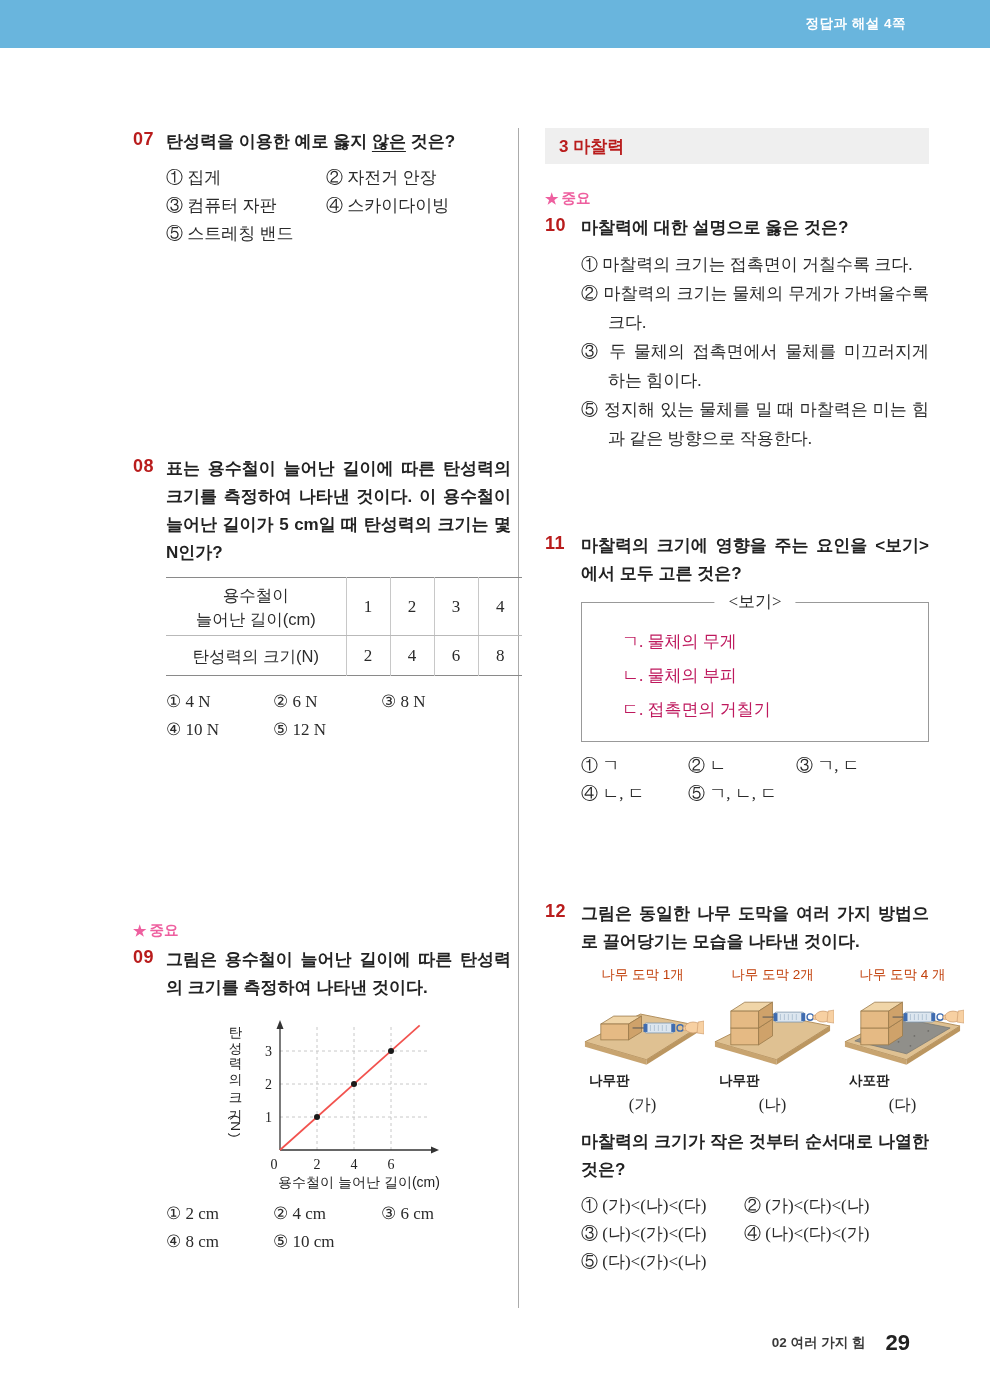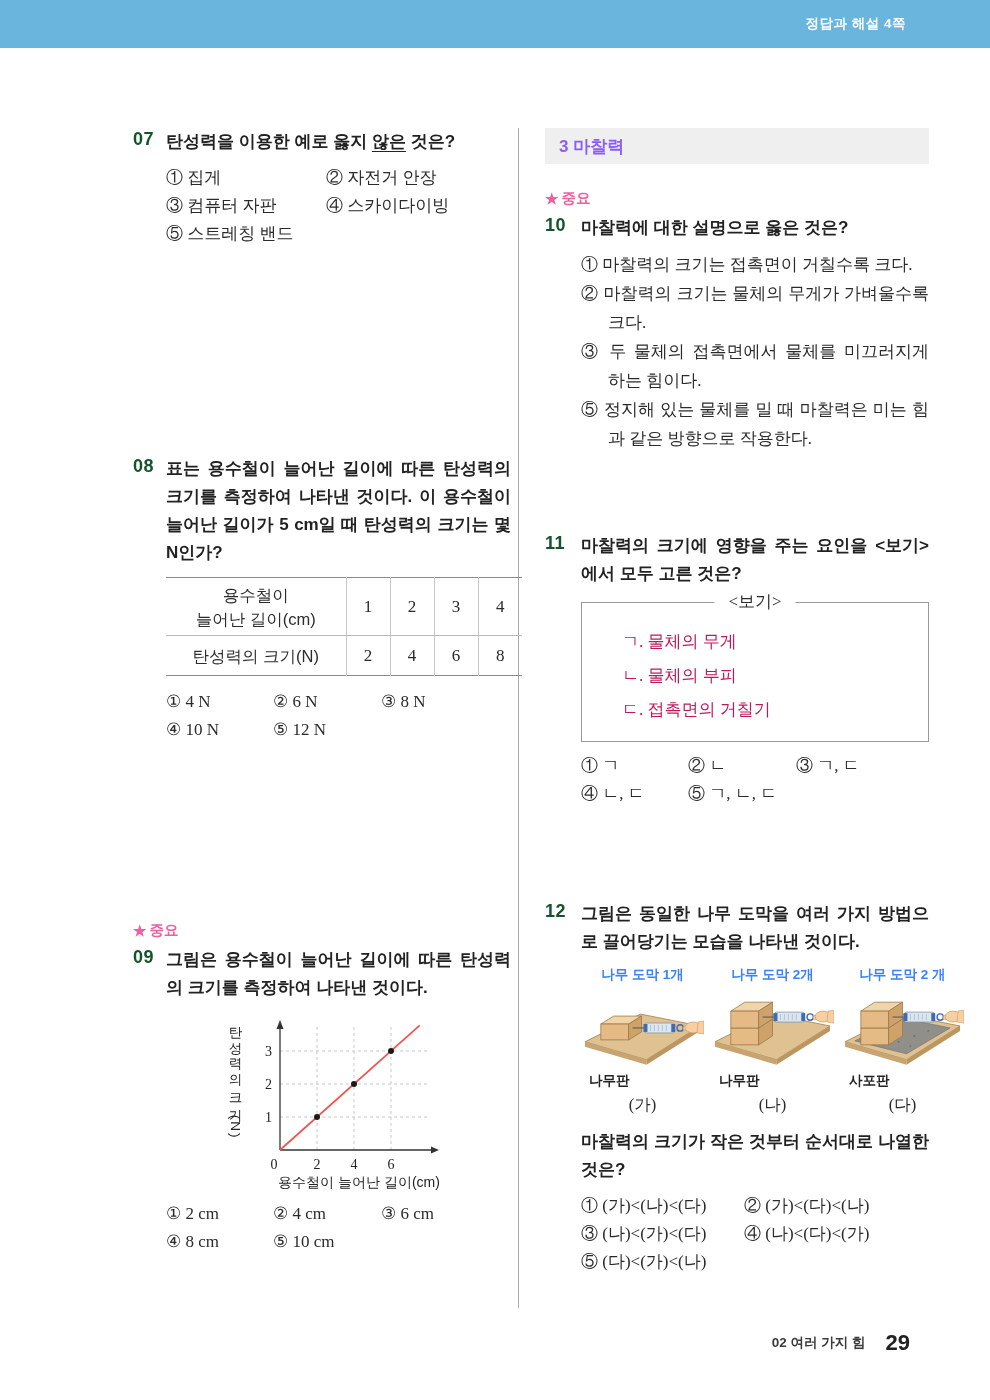--- a/index.html
+++ b/index.html
@@ -21,21 +21,21 @@
 
   
   .divider-v { position:absolute; left:518px; top:128px; width:1px; height:1180px; background:#ababab; }
 
   .col { position:absolute; top:128px; }
   .col-left  { left:133px; width:378px; }
   .col-right { left:545px; width:384px; }
 
   .q { position:relative; padding-left:33px; }
   .col-right .q { padding-left:36px; }
-  .qnum { position:absolute; left:0; top:1px; font-weight:bold; font-size:18px; color:#14532d; letter-spacing:0.5px; }
+  .qnum { position:absolute; left:0; top:1px; font-weight:bold; font-size:18px; color:#b91c1c; letter-spacing:0.5px; }
   .qtitle {
     font-weight:bold; font-size:17px; line-height:28px; color:#222;
     text-align:justify; word-break:break-all;
   }
   .u-line { text-decoration:underline; text-underline-offset:4px; }
 
   .opts { margin-top:8px; font-family:"Liberation Serif", serif; font-size:17px; line-height:28px; color:#2a2a2a; }
   .opt-grid2 { display:grid; grid-template-columns:160px 1fr; }
   .opt-grid3 { display:grid; grid-template-columns:107px 108px 1fr; }
   .opt-list .opt { padding-left:27px; text-indent:-27px; text-align:justify; word-break:break-all; line-height:29px; }
@@ -54,32 +54,32 @@
   .importance { display:flex; align-items:center; gap:3px; color:#ee5f9f; font-weight:bold; font-size:14.5px; height:20px; }
   .importance .star { font-size:15px; line-height:1; }
 
   
   .graph-wrap { display:flex; align-items:flex-start; margin:12px 0 0 60px; }
   .ylabel { writing-mode:vertical-rl; text-orientation:mixed; font-size:13.5px; letter-spacing:2px; color:#222; height:132px; margin-top:2px; }
   .xlabel { font-size:14px; color:#222; margin:-2px 0 0 88px; width:210px; text-align:center; }
 
   
   .section-box { background:#efefef; height:36px; display:flex; align-items:center; padding-left:14px; }
-  .section-label { font-weight:bold; font-size:17px; color:#8b5cf6;text-align:right; }
+  .section-label { font-weight:bold; font-size:17px; color:#b91c1c;text-align:right; }
 
   
   .bogi { position:relative; margin-top:14px; border:1px solid #999999; padding:22px 10px 14px 40px; }
   .bogi-title { position:absolute; top:-13px; left:50%; transform:translateX(-50%); background:#ffffff; padding:0 14px;
     font-family:"Liberation Serif", serif; font-size:17px; color:#2a2a2a; }
   .bogi-item { font-family:"Liberation Serif", serif; font-size:17px; line-height:34px; color:#be185d; }
 
   
   .figs { display:flex; gap:7px; margin-top:10px; }
   .fig { width:123px; }
-  .fig-top { font-size:13.5px; font-weight:bold; text-align:center; height:18px; color:#3b82f6; }
+  .fig-top { font-size:13.5px; font-weight:normal; text-align:center; height:18px; color:#c2410c; }
   .fig-surface { font-size:13.5px; font-weight:bold; text-align:left; padding-left:8px; height:16px; color:#222; }
   .fig-cap { font-family:"Liberation Serif", serif; font-size:16.5px; text-align:center; margin-top:6px; color:#2a2a2a; }
 
   
   .footer { position:absolute; top:1330px; right:80px; display:flex; align-items:center; gap:20px; }
   .footer-chapter { font-size:13.5px; font-weight:bold; color:#3a3a3a; }
   .footer-page { font-size:22px; font-weight:bold; color:#222; }
 
   .mt-q08 { margin-top:207px; }
   .mt-imp-left { margin-top:176px; }
@@ -291,21 +291,21 @@
             <circle cx="100" cy="33" r="3.2" fill="none" stroke="#3f6cb0" stroke-width="1.4"></circle>
             <rect x="103" y="31" width="7" height="4.5" rx="2" fill="#f7d0a2" stroke="#cf9f72" stroke-width="0.7"></rect>
             <ellipse cx="113" cy="32.5" rx="8" ry="5.5" fill="#f7d0a2" stroke="#cf9f72" stroke-width="0.8"></ellipse>
             <polygon points="118,27 124,26 124,39 117,38" fill="#f7d0a2" stroke="#cf9f72" stroke-width="0.7"></polygon>
           </svg>
           <div class="fig-surface">나무판</div>
           <div class="fig-cap">(나)</div>
         </div>
 
         <div class="fig">
-          <div class="fig-top">나무 도막 2 개</div>
+          <div class="fig-top">나무 도막 4 개</div>
           <svg width="123" height="84" viewBox="0 0 124 84">
             <polygon points="4,58 60,30 120,42 66,76" fill="#dfc192" stroke="#b2905e" stroke-width="1"></polygon>
             <polygon points="4,58 66,76 66,81 4,63" fill="#c8a470"></polygon>
             <polygon points="66,76 120,42 120,47 66,81" fill="#bb9660"></polygon>
             <polygon points="14,57 60,34 110,44 66,70" fill="#908f8a" stroke="#7b7a75" stroke-width="0.8"></polygon>
             <circle cx="30" cy="56" r="0.9" fill="#6e6d68"></circle>
             <circle cx="44" cy="50" r="0.9" fill="#6e6d68"></circle>
             <circle cx="58" cy="58" r="0.9" fill="#6e6d68"></circle>
             <circle cx="74" cy="52" r="0.9" fill="#6e6d68"></circle>
             <circle cx="88" cy="47" r="0.9" fill="#6e6d68"></circle>

